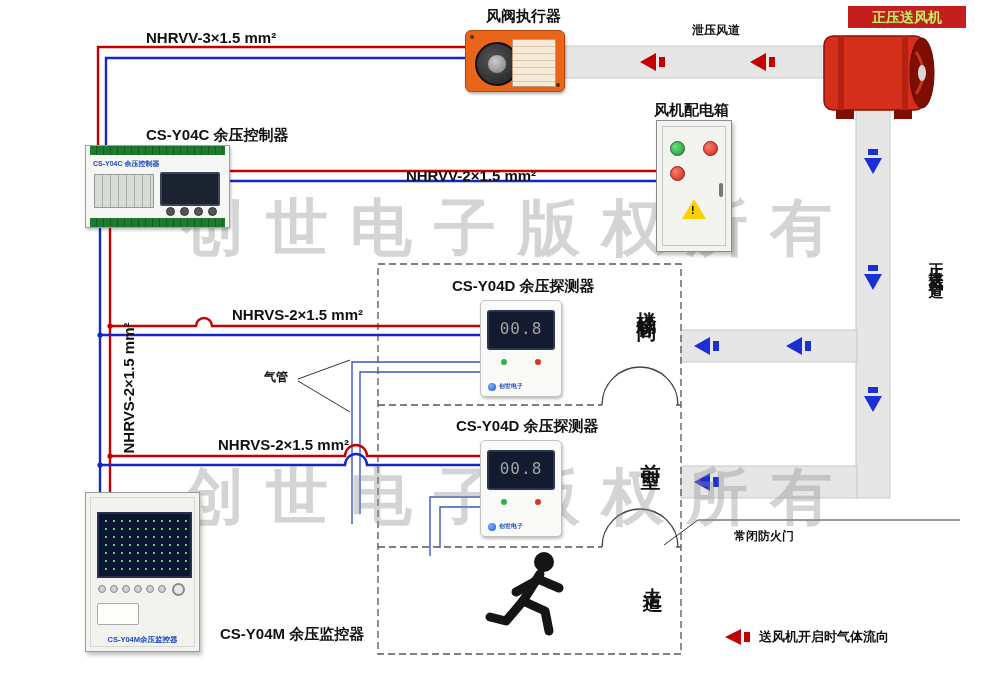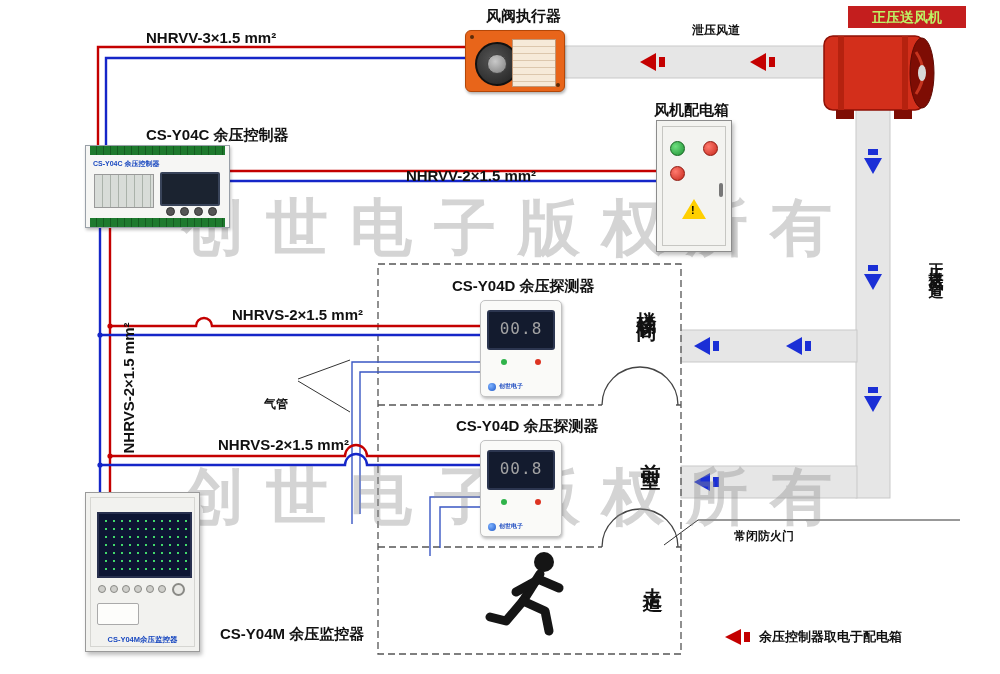--- a/index.html
+++ b/index.html
@@ -278,30 +278,30 @@
   <div class="lbl lbl14" style="left:692px;top:22px;">泄压风道</div>
   <div class="fanlabel">正压送风机</div>
   <div class="lbl lbl15" style="left:654px;top:101px;">风机配电箱</div>
   <div class="lbl lbl15" style="left:146px;top:126px;">CS-Y04C 余压控制器</div>
   <div class="lbl lbl15 center" style="left:385px;top:131px;width:172px;margin-top:36px;">NHRVV-2×1.5 mm²</div>
   <div class="lbl lbl15" style="left:232px;top:306px;">NHRVS-2×1.5 mm²</div>
   <div class="lbl lbl15" style="left:218px;top:436px;">NHRVS-2×1.5 mm²</div>
   <div class="riser-lbl">NHRVS-2×1.5 mm²</div>
   <div class="lbl lbl15" style="left:452px;top:277px;">CS-Y04D 余压探测器</div>
   <div class="lbl lbl15" style="left:456px;top:417px;">CS-Y04D 余压探测器</div>
-  <div class="lbl lbl14" style="left:264px;top:369px;margin-top:27px;">气管</div>
+  <div class="lbl lbl14" style="left:264px;top:369px;">气管</div>
   <div class="lbl lbl14" style="left:734px;top:528px;">常闭防火门</div>
   <div class="lbl lbl15" style="left:220px;top:625px;">CS-Y04M 余压监控器</div>
   <div class="lbl vert" style="left:926px;top:252px;font-size:15px;letter-spacing:4px;">正压送风管道</div>
 
   <div class="lbl vert zone" style="left:634px;top:296px;">楼梯间</div>
   <div class="lbl vert zone" style="left:638px;top:448px;">前室</div>
   <div class="lbl vert zone" style="left:640px;top:572px;">走道</div>
 
   <div class="legend" style="left:724px;top:628px;">
     <svg width="26" height="18" viewBox="0 0 26 18">
       <path d="M1,9 L17,1 L17,17 Z" fill="#c40000"></path>
         <rect x="20" y="4" width="6" height="10" fill="#c40000"></rect>
     </svg>
-    <span>余压控制器取电于配电箱</span>
+    <span>送风机开启时气体流向</span>
   </div>
 
 </div>
 
 </body></html>

